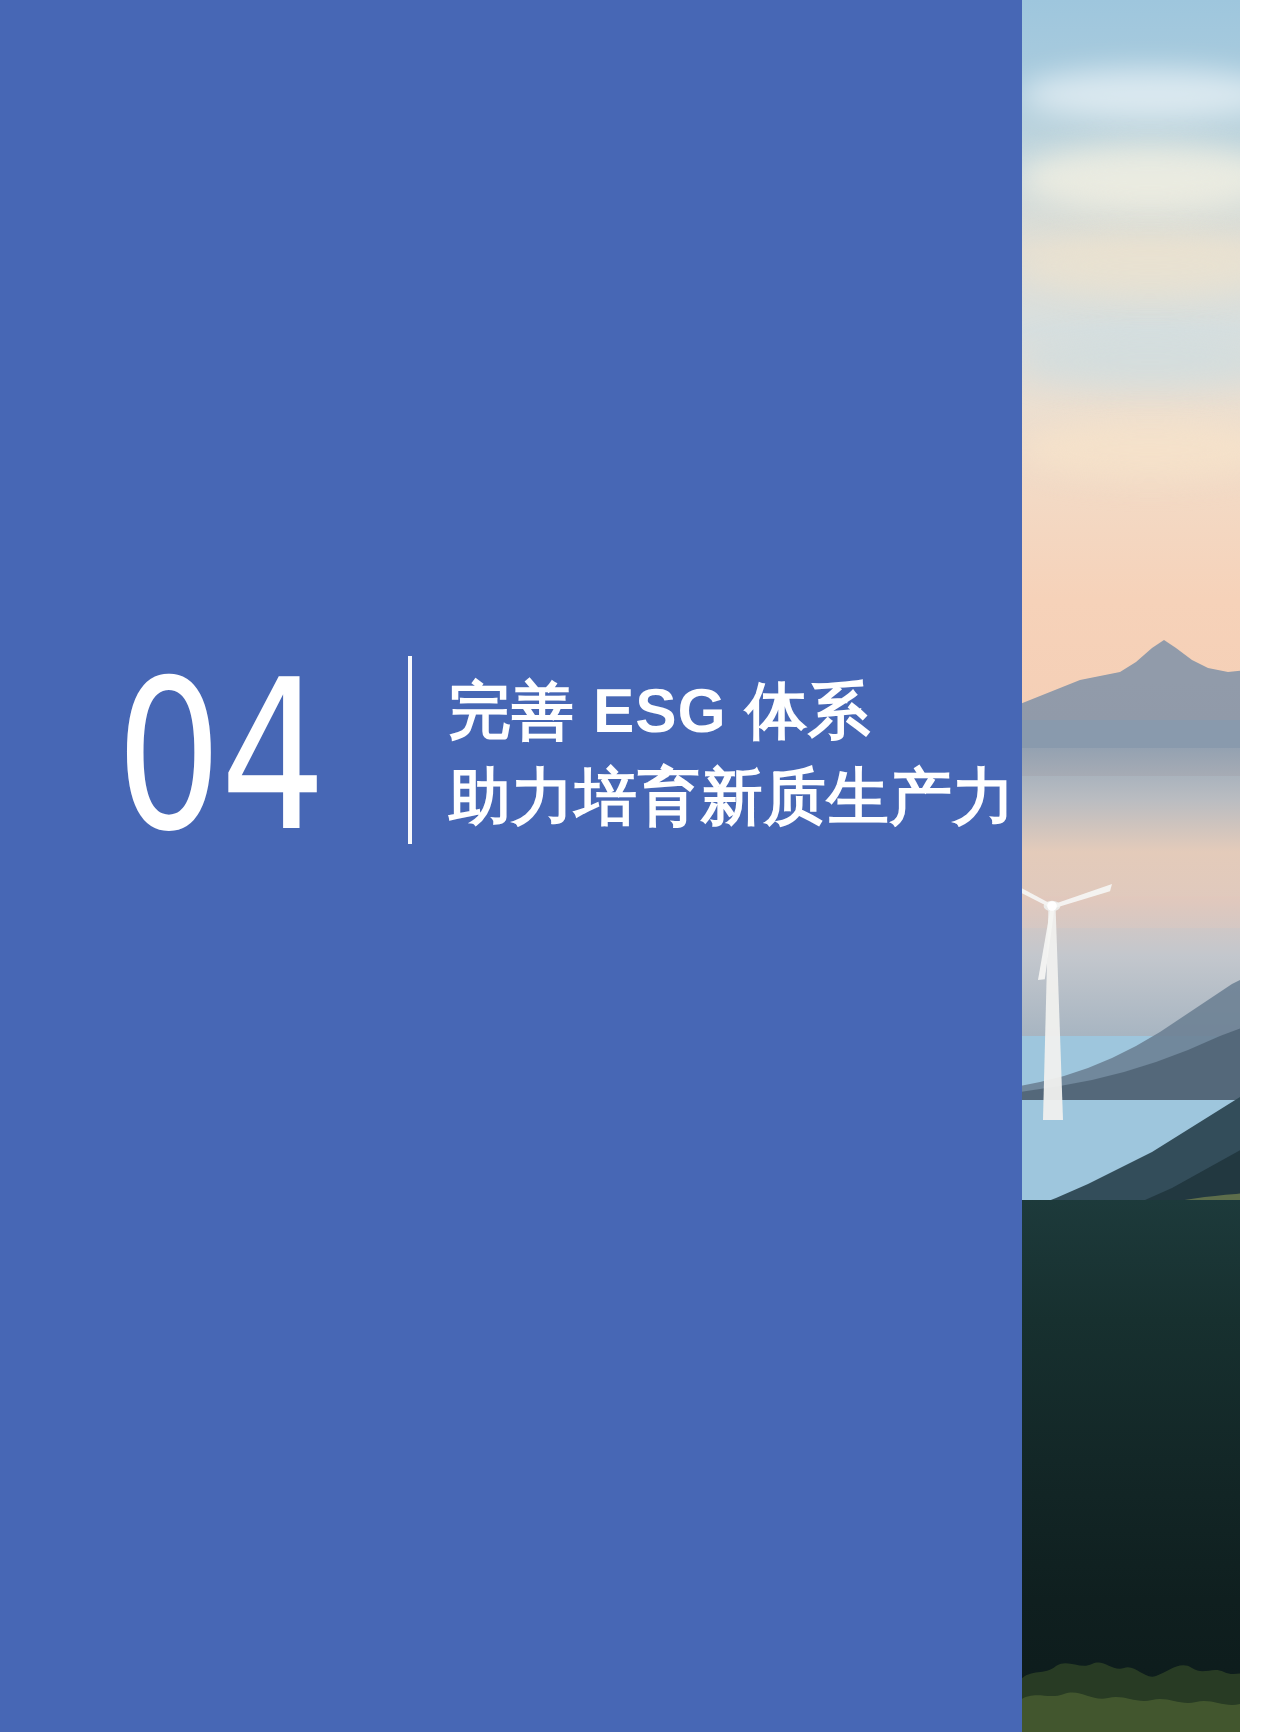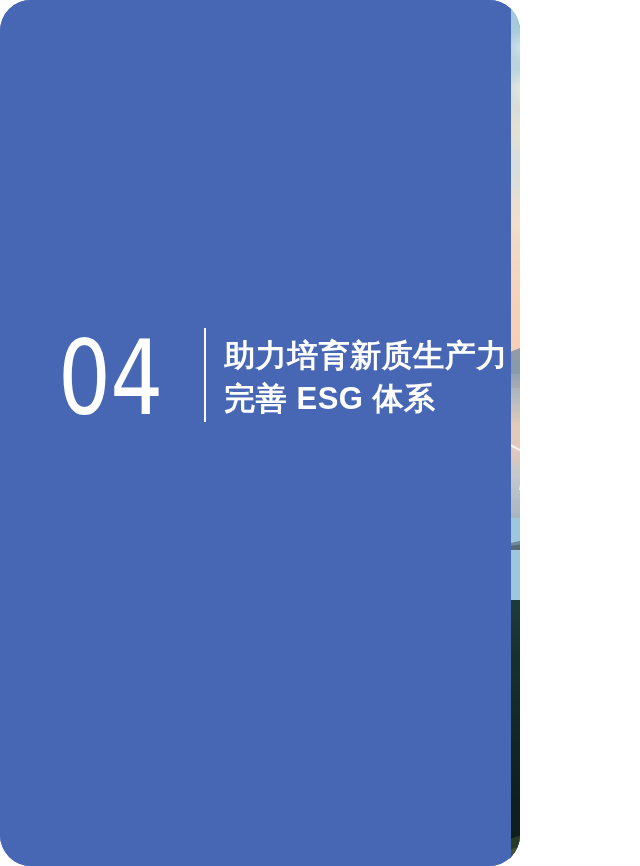--- a/index.html
+++ b/index.html
@@ -3,26 +3,25 @@
 <meta charset="utf-8">
 <style>
   html, body {
     margin: 0;
     padding: 0;
     background: #ffffff;
   }
 
   #slide {
     position: relative;
-    width: 520px;
+    width: 620px;
     height: 866px;
     overflow: hidden;
     background: #4767b5;
     font-family: "Liberation Sans", "DejaVu Sans", sans-serif;
-    border-radius: 31px;
   }
 
   
   .blue-panel {
     position: absolute;
     left: 0;
     top: 0;
     width: 510px;
     height: 866px;
     background: #4767b5;
@@ -224,22 +223,22 @@
 
   <div class="blue-panel"></div>
 
   <div class="title-block">
 
     <div class="section-number">04</div>
 
     <div class="divider-rule"></div>
 
     <div class="title-lines">
+      <div class="title-line">完善 ESG 体系</div>
       <div class="title-line">助力培育新质生产力</div>
-      <div class="title-line">完善 ESG 体系</div>
     </div>
 
   </div>
 
   <div class="photo-strip">
 
     <div class="ph-layer sky">
       <div class="cloud cloud-a"></div>
       <div class="cloud cloud-b"></div>
       <div class="cloud cloud-c"></div>

